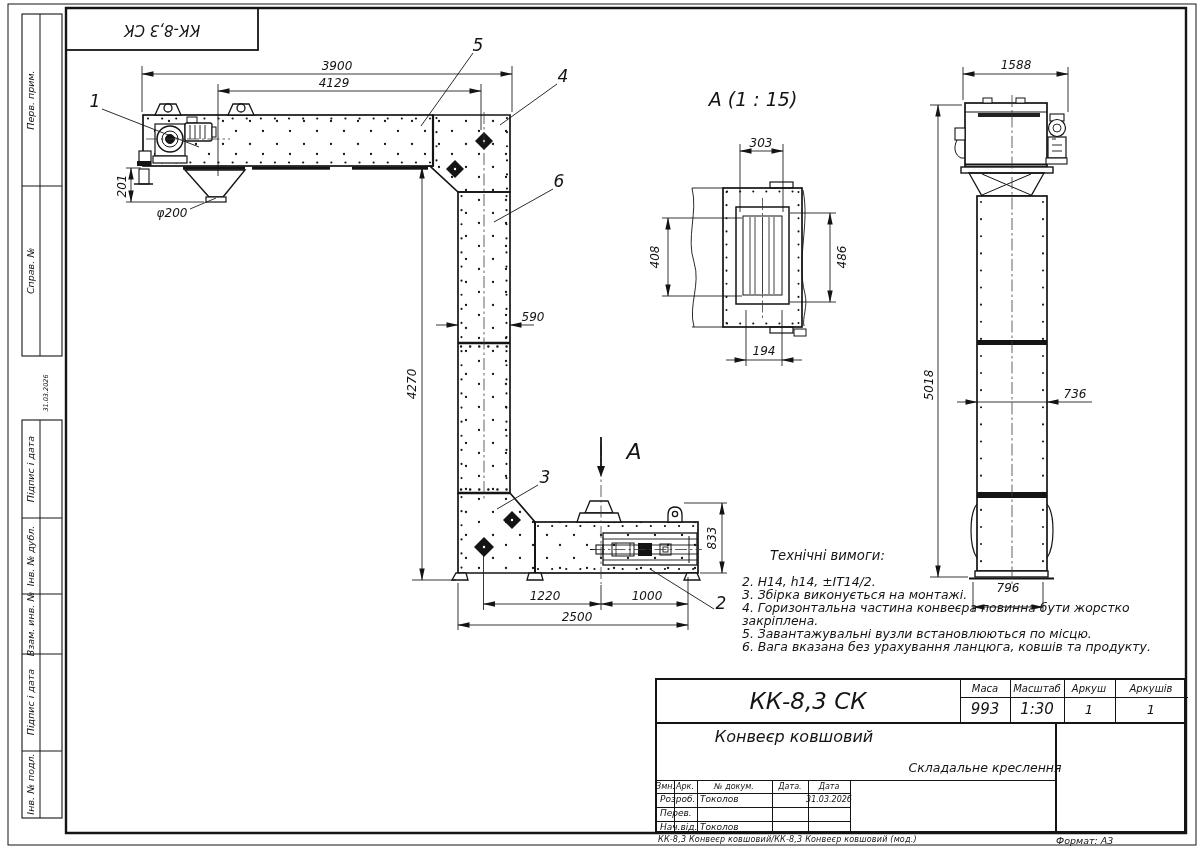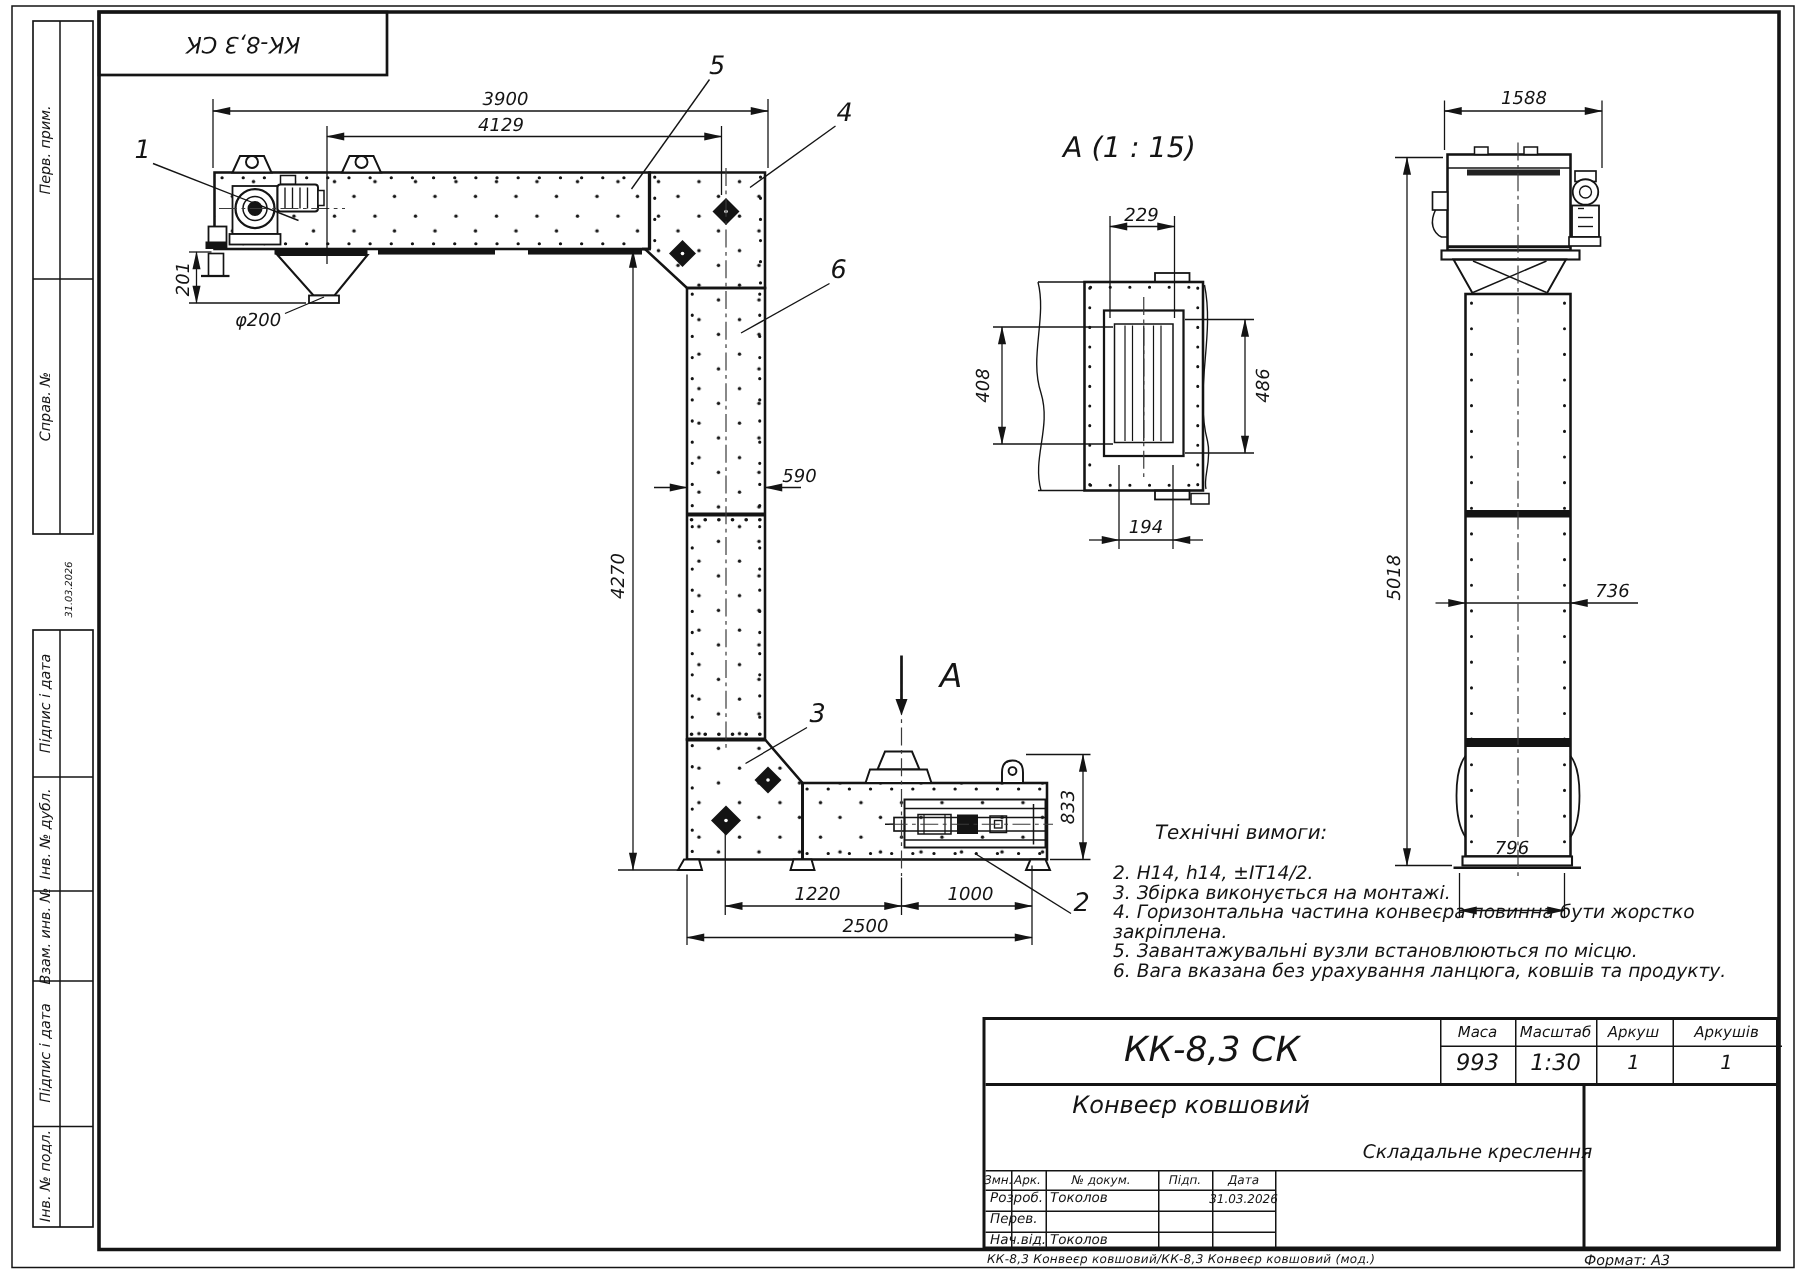--- a/index.html
+++ b/index.html
@@ -336,29 +336,29 @@
 
 <span class="lbl co" style="left:95px;top:101px">1</span>
 <span class="lbl co" style="left:721px;top:603px">2</span>
 <span class="lbl co" style="left:545px;top:477px">3</span>
 <span class="lbl co" style="left:563px;top:76px">4</span>
 <span class="lbl co" style="left:478px;top:45px">5</span>
 <span class="lbl co" style="left:559px;top:181px">6</span>
 <span class="lbl" style="left:634px;top:452px;font-size:22px">А</span>
 
 <span class="lbl" style="left:753px;top:99px;font-size:19px">А (1 : 15)</span>
-<span class="lbl" style="left:761px;top:143px">229</span>
+<span class="lbl" style="left:761px;top:143px">303</span>
 <span class="lbl v" style="left:655px;top:257px">408</span>
 <span class="lbl v" style="left:842px;top:257px">486</span>
 <span class="lbl" style="left:764px;top:351px">194</span>
 
 <span class="lbl" style="left:1016px;top:65px">1588</span>
 <span class="lbl v" style="left:929px;top:385px">5018</span>
 <span class="lbl" style="left:1075px;top:394px">736</span>
-<span class="lbl" style="left:1008px;top:565px">796</span>
+<span class="lbl" style="left:1008px;top:588px">796</span>
 
 <div class="tech">
   <p class="tt">Технічні вимоги:</p>
   <p class="ti">2. Н14, h14, ±IT14/2.</p>
   <p class="ti">3. Збірка виконується на монтажі.</p>
   <p class="ti">4. Горизонтальна частина конвеєра повинна бути жорстко закріплена.</p>
   <p class="ti">5. Завантажувальні вузли встановлюються по місцю.</p>
   <p class="ti">6. Вага вказана без урахування ланцюга, ковшів та продукту.</p>
 </div>
 
@@ -389,21 +389,21 @@
   <span class="lbl" style="left:328px;top:29px;font-size:15px">993</span>
   <span class="lbl" style="left:380px;top:29px;font-size:15px">1:30</span>
   <span class="lbl" style="left:432px;top:29px;font-size:13px">1</span>
   <span class="lbl" style="left:494px;top:29px;font-size:13px">1</span>
   <span class="lbl" style="left:137px;top:57px;font-size:16px">Конвеєр ковшовий</span>
   <span class="lbl" style="left:328px;top:88px;font-size:12.5px">Складальне креслення</span>
 
   <span class="lbl" style="left:8.5px;top:107px;font-size:8px">Змн.</span>
   <span class="lbl" style="left:28px;top:107px;font-size:8px">Арк.</span>
   <span class="lbl" style="left:77px;top:107px;font-size:8px">№ докум.</span>
-  <span class="lbl" style="left:133px;top:107px;font-size:8px">Підп.</span>
+  <span class="lbl" style="left:133px;top:107px;font-size:8px">Дата.</span>
   <span class="lbl" style="left:172px;top:107px;font-size:8px">Дата</span>
 
   <span class="lbl raw" style="left:3px;top:115px;font-size:9px">Розроб.</span>
   <span class="lbl raw" style="left:43px;top:115px;font-size:9px">Токолов</span>
   <span class="lbl" style="left:172px;top:120px;font-size:8px">31.03.2026</span>
   <span class="lbl raw" style="left:3px;top:129px;font-size:9px">Перев.</span>
   <span class="lbl raw" style="left:3px;top:143px;font-size:9px">Нач.від.</span>
   <span class="lbl raw" style="left:43px;top:143px;font-size:9px">Токолов</span>
 </div>
 

